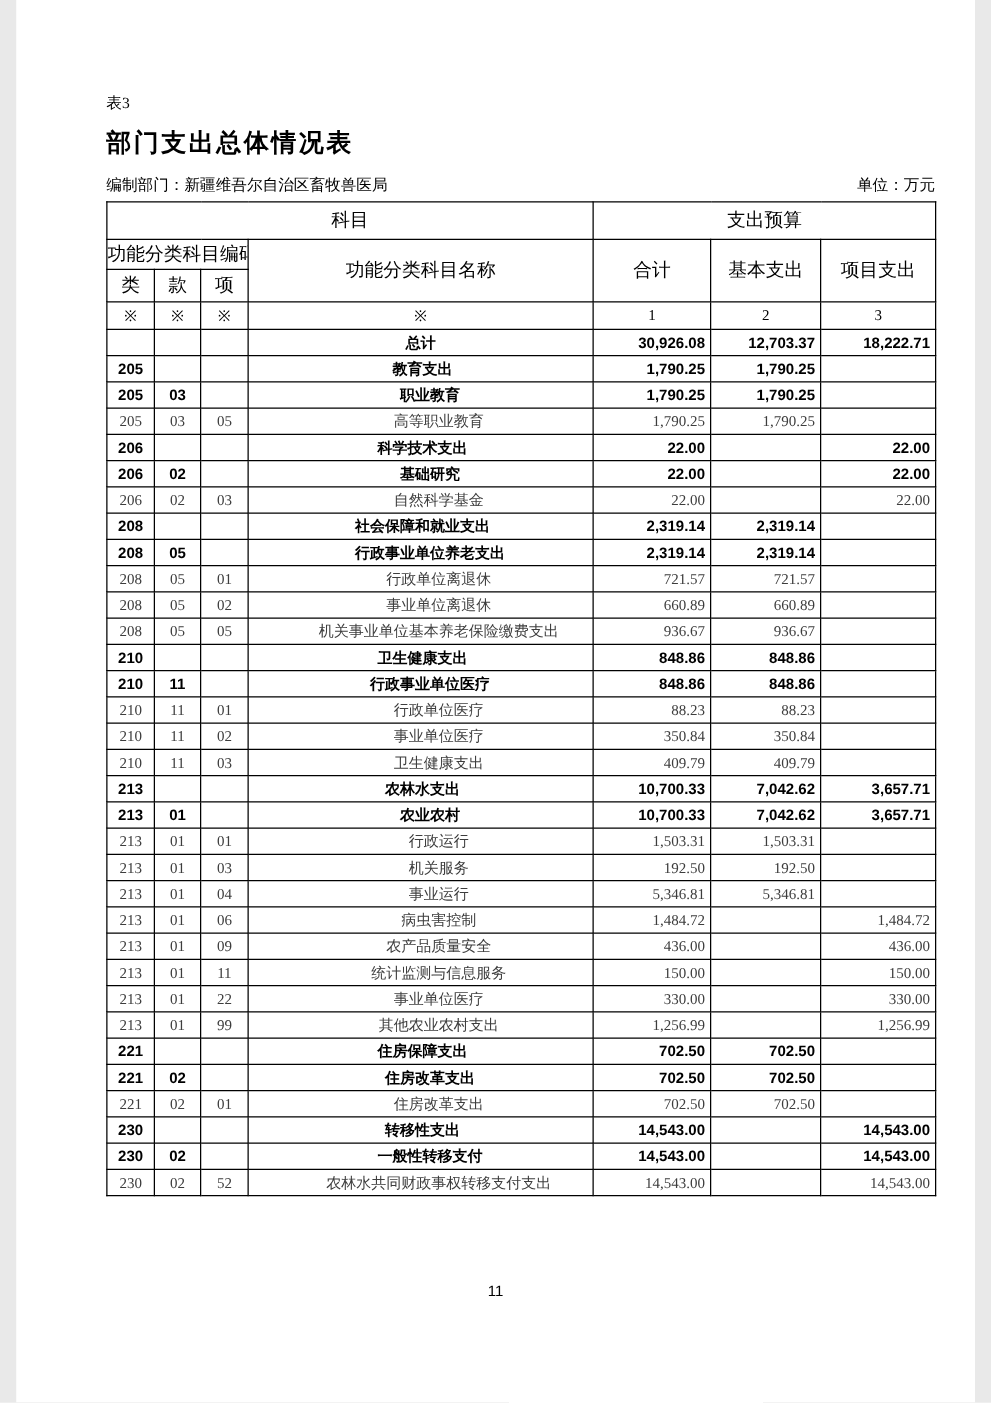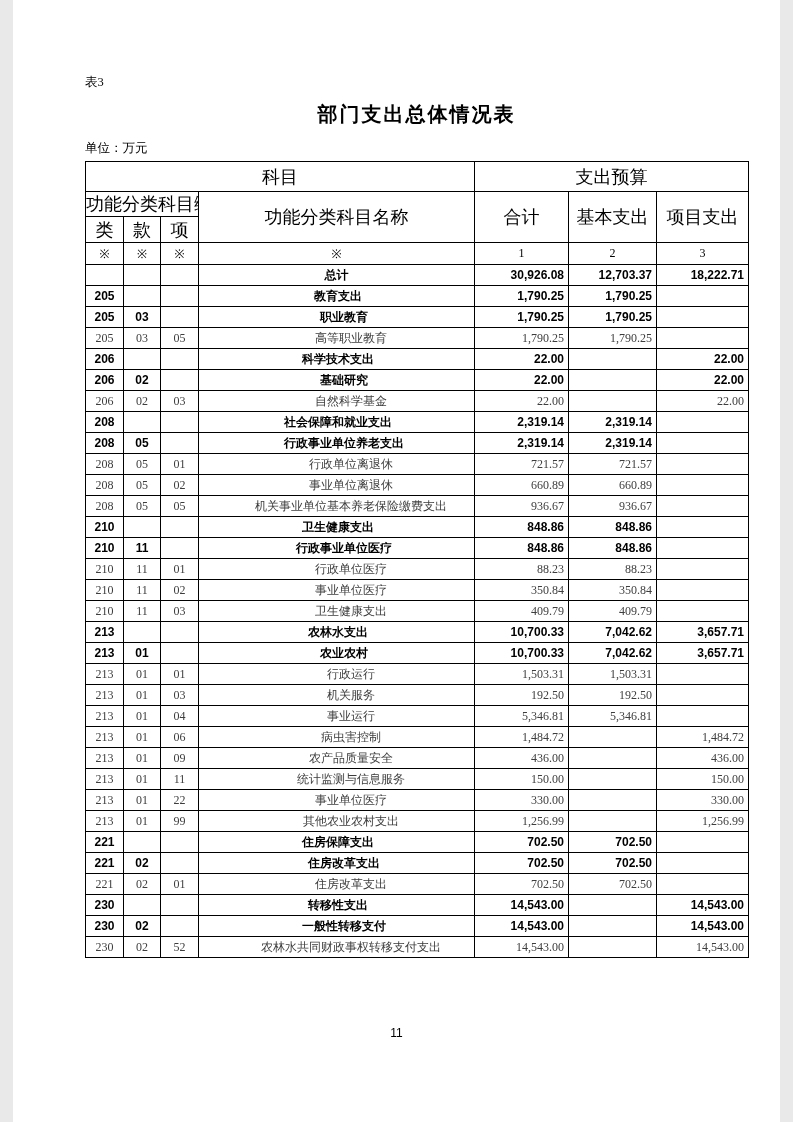--- a/index.html
+++ b/index.html
@@ -17,21 +17,20 @@
     position: absolute;
     left: 72px;
     top: 74px;
     font-size: 12.5px;
   }
   .doc-title {
     position: absolute;
     left: 72px;
     top: 101px;
     width: 663px;
-    text-align: center;
     font-size: 20px;
     font-weight: 700;
     font-family: Liberation Sans, sans-serif;
     letter-spacing: 2px;
   }
   .meta-row {
     position: absolute;
     left: 72px;
     top: 140px;
     width: 663px;
@@ -56,21 +55,21 @@
   .budget-table col.c-bas  { width: 88px; }
   .budget-table col.c-prj  { width: 92px; }
   .budget-table th, .budget-table td {
     border: 1px solid #000;
     padding: 0;
     overflow: hidden;
     white-space: nowrap;
   }
   .budget-table th {
     font-weight: 400;
-    font-size: 18px;
+    font-size: 15px;
     text-align: center;
   }
   thead tr.hr1 { height: 30px; }
   thead tr.hr2 { height: 24px; }
   thead tr.hr3 { height: 26px; }
   thead tr.hr4 { height: 22px; }
   thead tr.hr4 th { font-size: 12px; }
   tbody tr { height: 21px; }
   tbody td { font-size: 12px; }
   td.code { text-align: center; }
@@ -97,20 +96,21 @@
 </head>
 <body>
 
 <div class="page">
 
   <div class="table-label">表3</div>
 
   <div class="doc-title">部门支出总体情况表</div>
 
   <div class="meta-row">
+    <span>编制部门：新疆维吾尔自治区畜牧兽医局</span>
     <span>单位：万元</span>
   </div>
 
   <table class="budget-table">
     <colgroup>
       <col class="c-cls">
         <col class="c-sec">
         <col class="c-itm">
       <col class="c-name">
         <col class="c-tot">

